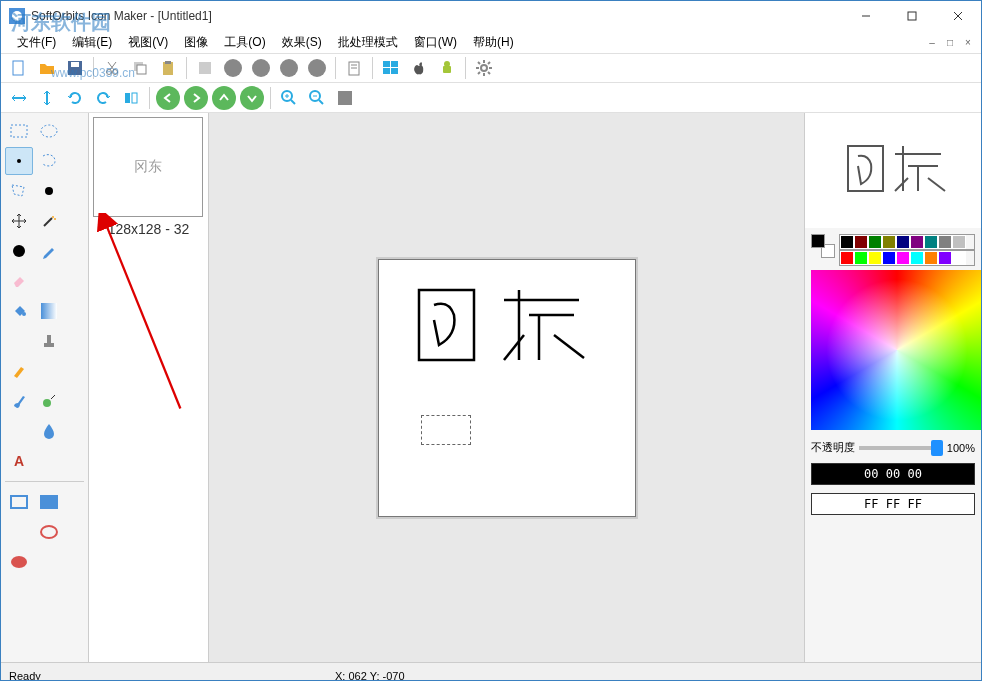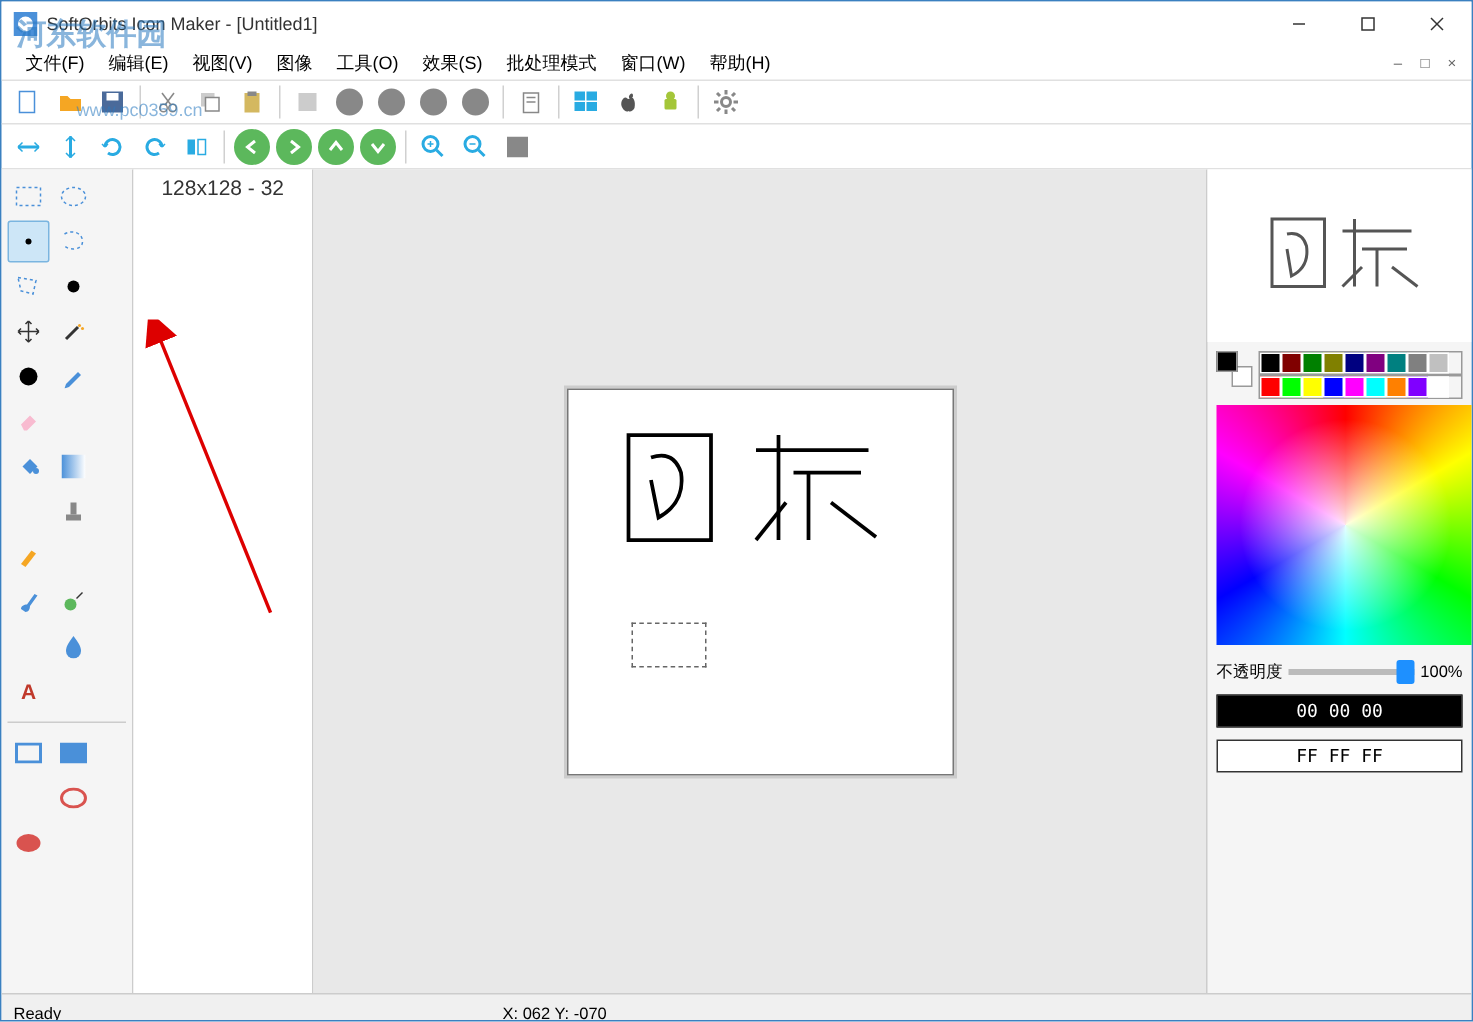--- a/index.html
+++ b/index.html
@@ -426,20 +426,23 @@
         </svg>
       </div>
     <div class="tool">
         <svg width="18" height="14">
           <ellipse cx="9" cy="7" rx="8" ry="6" fill="#d9534f"></ellipse>
         </svg>
       </div>
   </div>
 
   <div class="sidepanel">
+    <div class="thumb">
+      <span style="color:#999;font-size:14px">冈东</span>
+    </div>
     <div class="thumblabel">128x128 - 32</div>
     <svg class="arrow" viewBox="0 0 100 220">
       <defs>
           <marker id="ah" markerWidth="10" markerHeight="10" refX="2" refY="5" orient="auto">
             <path d="M0 0L10 5L0 10z" fill="#d00"></path>
           </marker>
         </defs>
       <line x1="90" y1="215" x2="8" y2="12" stroke="#d00" stroke-width="2.5" marker-end="url(#ah)"></line>
     </svg>
   </div>

